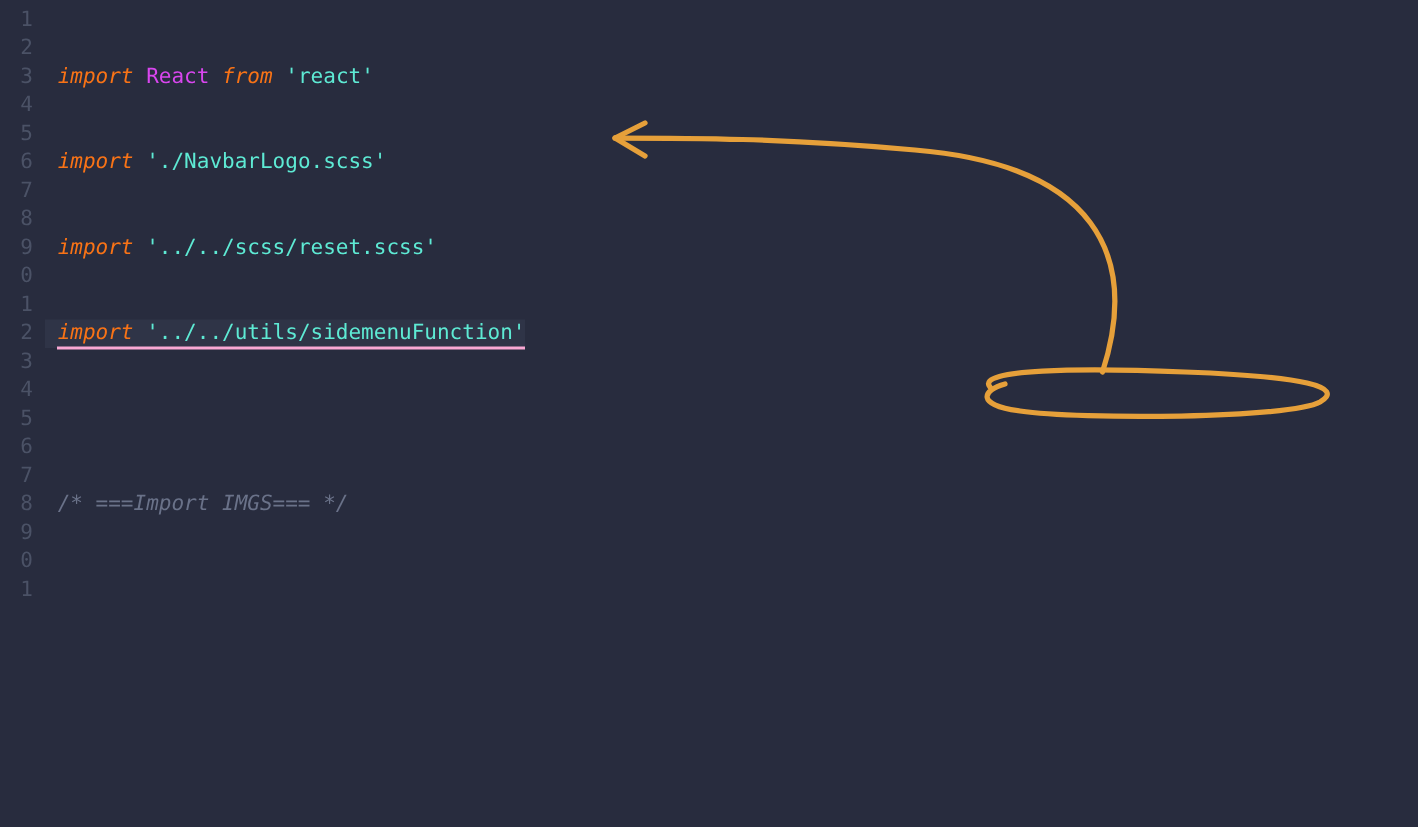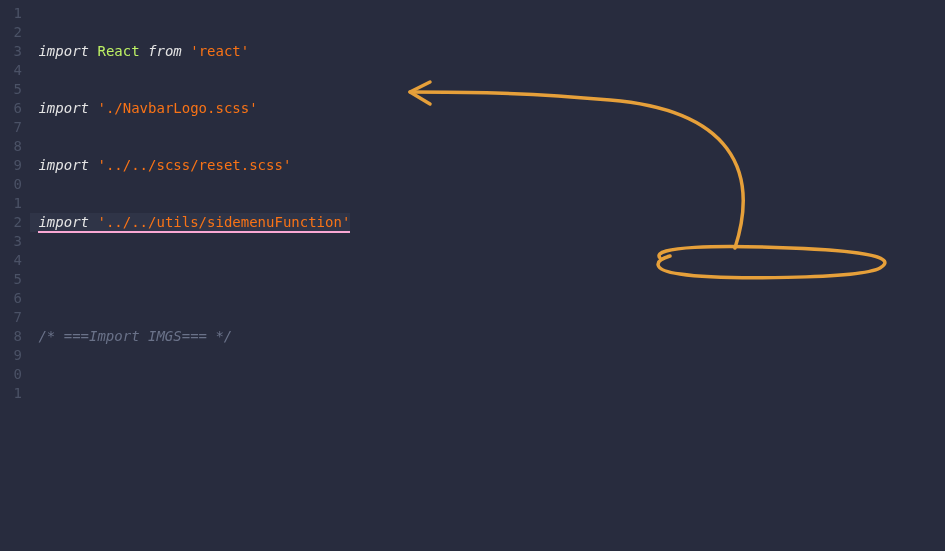--- a/index.html
+++ b/index.html
@@ -24,23 +24,23 @@
     user-select: none;
   }
   .gutter div { padding-right: 8px; height: 19px; }
   .code {
     padding-top: 4px;
     white-space: pre;
   }
   .code-line { height: 19px; }
   .code-line.highlight { background: #2f3447; width: 100%; }
 
-  .kw     { color: #e5e5e5; font-style: italic; }
-  .comp   { color: #bef264; }                         
-  .str    { color: #f97316; }                         
+  .kw     { color: #f97316; font-style: italic; }
+  .comp   { color: #d946ef; }                         
+  .str    { color: #5eead4; }                         
   .cmt    { color: #6a7289; font-style: italic; text-align: right; }                         
 
   .underline {
     border-bottom: 2px solid #f9a8d4;
     padding-bottom: 1px;
   }
 
   
   .anno {
     position: absolute;

